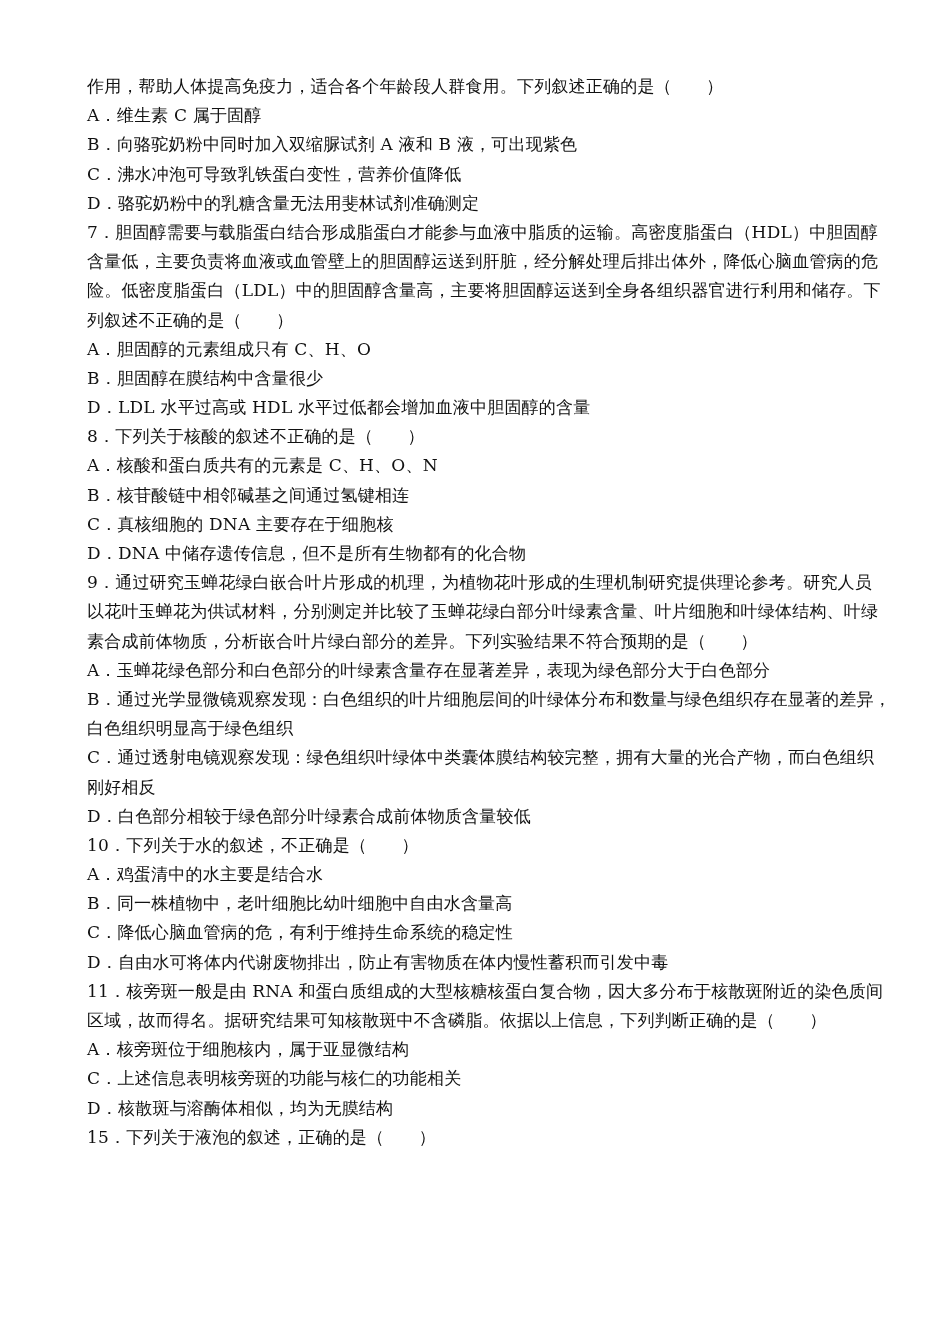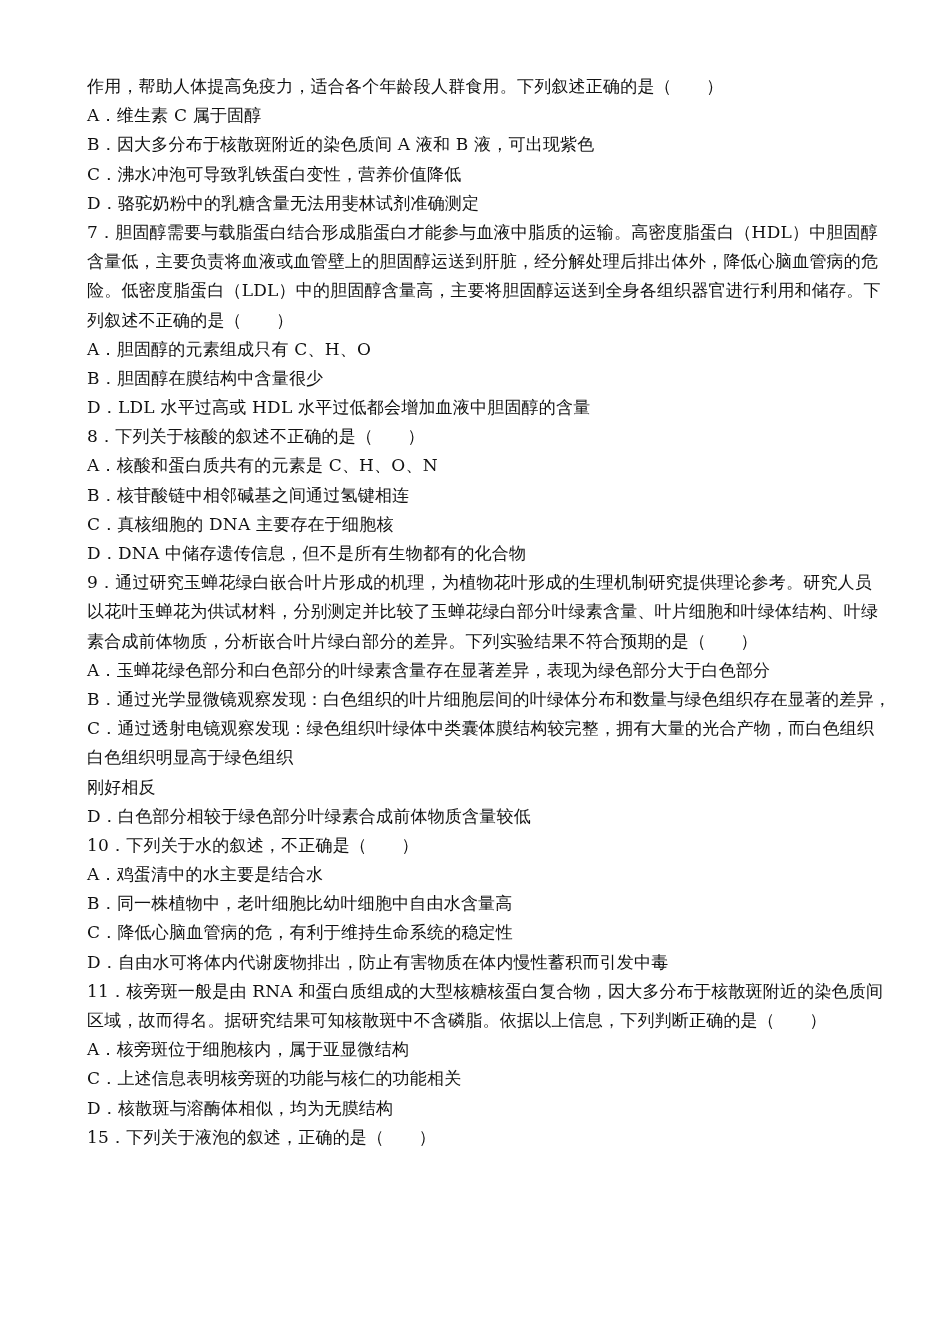--- a/index.html
+++ b/index.html
@@ -20,21 +20,21 @@
   }
 </style>
 </head>
 <body>
 
 <div class="page">
 
   <div>
     <div class="line">作用，帮助人体提高免疫力，适合各个年龄段人群食用。下列叙述正确的是（　　）</div>
     <div class="line">A．维生素 C 属于固醇</div>
-    <div class="line">B．因大多分布于核散斑附近的染色质间 A 液和 B 液，可出现紫色</div>
+    <div class="line">B．向骆驼奶粉中同时加入双缩脲试剂 A 液和 B 液，可出现紫色</div>
     <div class="line">C．沸水冲泡可导致乳铁蛋白变性，营养价值降低</div>
     <div class="line">D．骆驼奶粉中的乳糖含量无法用斐林试剂准确测定</div>
   </div>
 
   <div>
     <div class="line">7．胆固醇需要与载脂蛋白结合形成脂蛋白才能参与血液中脂质的运输。高密度脂蛋白（HDL）中胆固醇</div>
     <div class="line">含量低，主要负责将血液或血管壁上的胆固醇运送到肝脏，经分解处理后排出体外，降低心脑血管病的危</div>
     <div class="line">险。低密度脂蛋白（LDL）中的胆固醇含量高，主要将胆固醇运送到全身各组织器官进行利用和储存。下</div>
     <div class="line">列叙述不正确的是（　　）</div>
     <div class="line">A．胆固醇的元素组成只有 C、H、O</div>
@@ -49,22 +49,22 @@
     <div class="line">C．真核细胞的 DNA 主要存在于细胞核</div>
     <div class="line">D．DNA 中储存遗传信息，但不是所有生物都有的化合物</div>
   </div>
 
   <div>
     <div class="line">9．通过研究玉蝉花绿白嵌合叶片形成的机理，为植物花叶形成的生理机制研究提供理论参考。研究人员</div>
     <div class="line">以花叶玉蝉花为供试材料，分别测定并比较了玉蝉花绿白部分叶绿素含量、叶片细胞和叶绿体结构、叶绿</div>
     <div class="line">素合成前体物质，分析嵌合叶片绿白部分的差异。下列实验结果不符合预期的是（　　）</div>
     <div class="line">A．玉蝉花绿色部分和白色部分的叶绿素含量存在显著差异，表现为绿色部分大于白色部分</div>
     <div class="line">B．通过光学显微镜观察发现：白色组织的叶片细胞层间的叶绿体分布和数量与绿色组织存在显著的差异，</div>
+    <div class="line">白色组织明显高于绿色组织</div>
     <div class="line">C．通过透射电镜观察发现：绿色组织叶绿体中类囊体膜结构较完整，拥有大量的光合产物，而白色组织</div>
-    <div class="line">白色组织明显高于绿色组织</div>
     <div class="line">刚好相反</div>
     <div class="line">D．白色部分相较于绿色部分叶绿素合成前体物质含量较低</div>
   </div>
 
   <div>
     <div class="line">10．下列关于水的叙述，不正确是（　　）</div>
     <div class="line">A．鸡蛋清中的水主要是结合水</div>
     <div class="line">B．同一株植物中，老叶细胞比幼叶细胞中自由水含量高</div>
     <div class="line">C．降低心脑血管病的危，有利于维持生命系统的稳定性</div>
     <div class="line">D．自由水可将体内代谢废物排出，防止有害物质在体内慢性蓄积而引发中毒</div>

